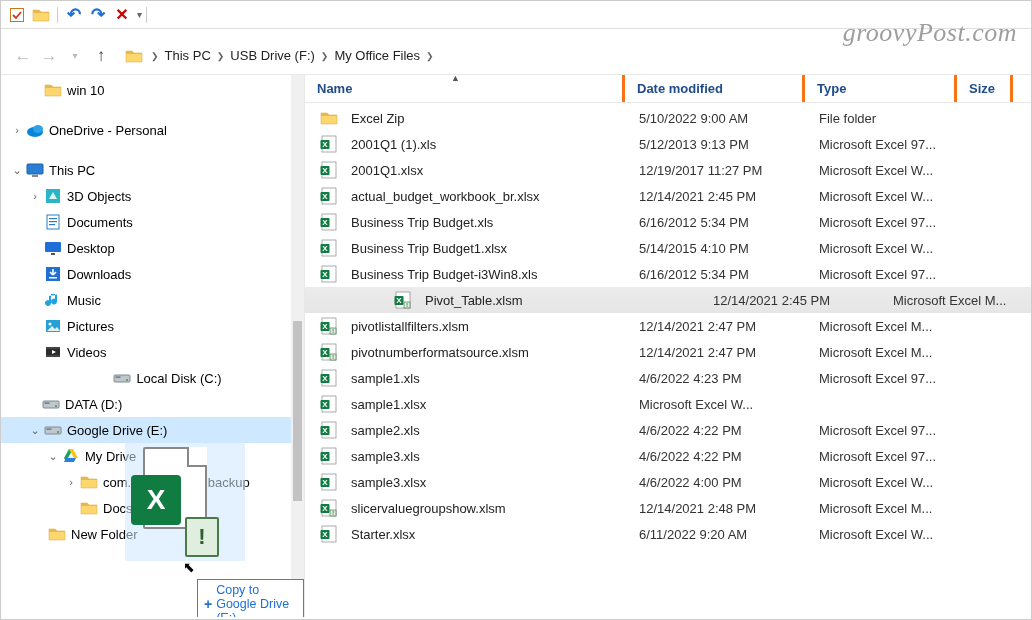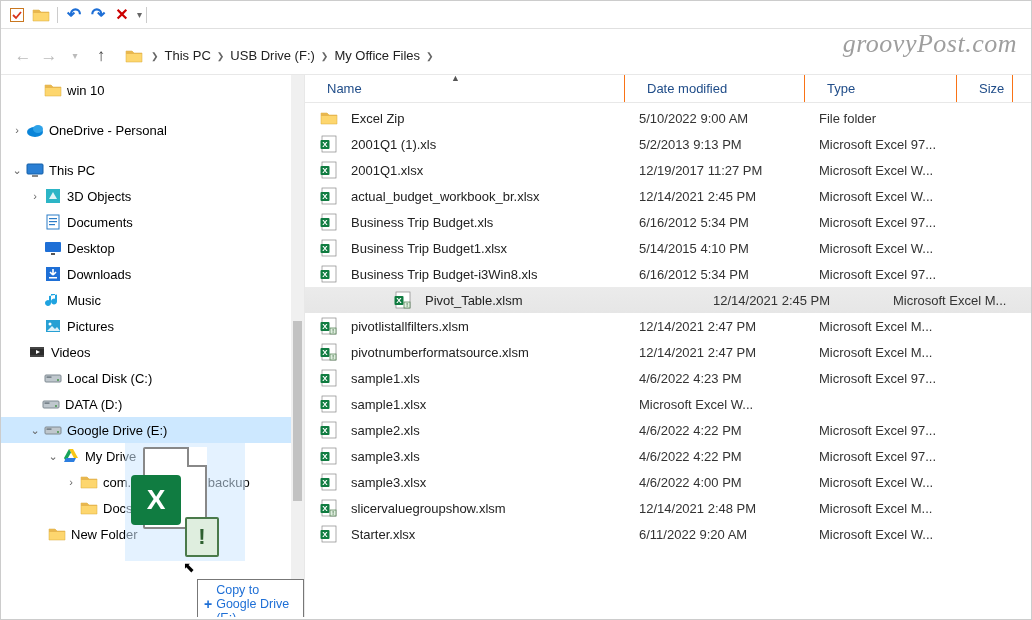--- a/index.html
+++ b/index.html
@@ -3,21 +3,21 @@
 <meta charset="utf-8">
 <style>
   * { box-sizing: border-box; margin: 0; padding: 0; font-family: "Segoe UI", Arial, sans-serif; }
   body { width: 1032px; height: 620px; background: #fff; border: 1px solid #ccc; overflow: hidden; position: relative; font-size: 13px; }
   .titlebar { height: 28px; border-bottom: 1px solid #e0e0e0; display: flex; align-items: center; padding: 0 4px; }
   .tb-icon { width: 20px; height: 20px; display: inline-flex; align-items: center; justify-content: center; margin: 0 2px; }
   .tb-sep { width: 1px; height: 16px; background: #ccc; margin: 0 4px; }
   .tb-hist { color: #1e6fd6; font-size: 17px; font-weight: bold; }
   .tb-close { color: #cc0000; font-size: 16px; font-weight: bold; }
   .tb-chev { color: #666; font-size: 10px; margin-left: 3px; }
-  .watermark { position: absolute; top: 28px; right: 14px; font-size: 26px; color: #9e9e9e; font-family: Georgia, serif; font-style: italic; letter-spacing: 0.5px; z-index: 40; pointer-events: none; }
+  .watermark { position: absolute; top: 17px; right: 14px; font-size: 26px; color: #9e9e9e; font-family: Georgia, serif; font-style: italic; letter-spacing: 0.5px; z-index: 40; pointer-events: none; }
   .navbar { height: 38px; display: flex; align-items: center; padding: 2px 10px; gap: 6px; border-bottom: 1px solid #e8e8e8; margin-top: 8px; }
   .navbtns { display: flex; align-items: center; gap: 2px; color: #888; }
   .navbtn { width: 24px; height: 24px; display: flex; align-items: center; justify-content: center; font-size: 17px; }
   .navbtn.disabled { color: #bbb; }
   .navbtn.up { color: #444; }
   .path-sep { font-size: 9px; color: #666; margin: 0 6px; }
   .path-item { color: #222; }
   .breadcrumb { flex: 1; display: flex; align-items: center; height: 26px; padding: 0 6px; }
   .bc-icon { width: 18px; height: 18px; margin-right: 2px; }
   .main { display: flex; height: 542px; }
@@ -28,21 +28,21 @@
   .nav-thumb { position: absolute; right: 2px; top: 246px; width: 9px; height: 180px; background: #c2c2c2; }
 
   .tree-item { display: flex; align-items: center; height: 26px; white-space: nowrap; }
   .tree-item.active { background: #cde8ff; }
   .exp { width: 16px; text-align: center; color: #666; font-size: 11px; }
   .ti-icon { width: 20px; height: 20px; display: inline-flex; align-items: center; justify-content: center; margin-right: 4px; }
   .ti-label { }
 
   .list { flex: 1; position: relative; overflow: hidden; }
   .cols { display: flex; height: 28px; border-bottom: 1px solid #e8e8e8; color: #204d89; align-items: center; position: relative; }
-  .col { padding-left: 22px; border-right: 1px solid #f97316; height: 100%; display: flex; align-items: center; font-weight: 400; }
+  .col { padding-left: 12px; border-right: 3px solid #f97316; height: 100%; display: flex; align-items: center; font-weight: 700; }
   .col.name { width: 320px; }
   .col.date { width: 180px; }
   .col.type { width: 152px; }
   .col.size { width: 56px; }
   .sort-ind { position: absolute; left: 146px; top: -2px; font-size: 9px; color: #555; }
   .rows { padding-top: 2px; }
   .row { display: flex; align-items: center; height: 26px; }
   .row.sel { background: linear-gradient(#ebebeb,#e6e6e6); justify-content: flex-end; }
   .cell { padding-left: 14px; white-space: nowrap; overflow: hidden; text-overflow: ellipsis; color: #222; }
   .cell.name { width: 320px; display: flex; align-items: center; gap: 8px; }
@@ -267,30 +267,30 @@
         </div>
         <div class="tree-item" style="padding-left: 26px;">
           <span class="exp"></span>
           <span class="ti-icon">
             <svg width="18" height="18">
               <use href="#i-pictures"></use>
             </svg>
           </span>
           <span class="ti-label">Pictures</span>
         </div>
-        <div class="tree-item" style="padding-left: 10px;">
+        <div class="tree-item" style="padding-left: 26px;">
           <span class="exp"></span>
           <span class="ti-icon">
             <svg width="18" height="18">
               <use href="#i-videos"></use>
             </svg>
           </span>
           <span class="ti-label">Videos</span>
         </div>
-        <div class="tree-item" style="padding-left: 26px;">
+        <div class="tree-item" style="padding-left: 26px; justify-content: center;">
           <span class="exp"></span>
           <span class="ti-icon">
             <svg width="18" height="18">
               <use href="#i-drive"></use>
             </svg>
           </span>
           <span class="ti-label">Local Disk (C:)</span>
         </div>
         <div class="tree-item" style="padding-left: 24px;">
           <span class="exp"></span>
@@ -388,21 +388,21 @@
         </div>
         <div class="row">
           <div class="cell name">
             <span class="ti-icon">
               <svg width="18" height="18">
                 <use href="#i-xlsx"></use>
               </svg>
             </span>
             <span>2001Q1 (1).xls</span>
           </div>
-          <div class="cell date">5/2/2013 9:13 PM</div>
+          <div class="cell date">5/12/2013 9:13 PM</div>
           <div class="cell type">Microsoft Excel 97...</div>
         </div>
         <div class="row">
           <div class="cell name">
             <span class="ti-icon">
               <svg width="18" height="18">
                 <use href="#i-xlsx"></use>
               </svg>
             </span>
             <span>2001Q1.xlsx</span>

